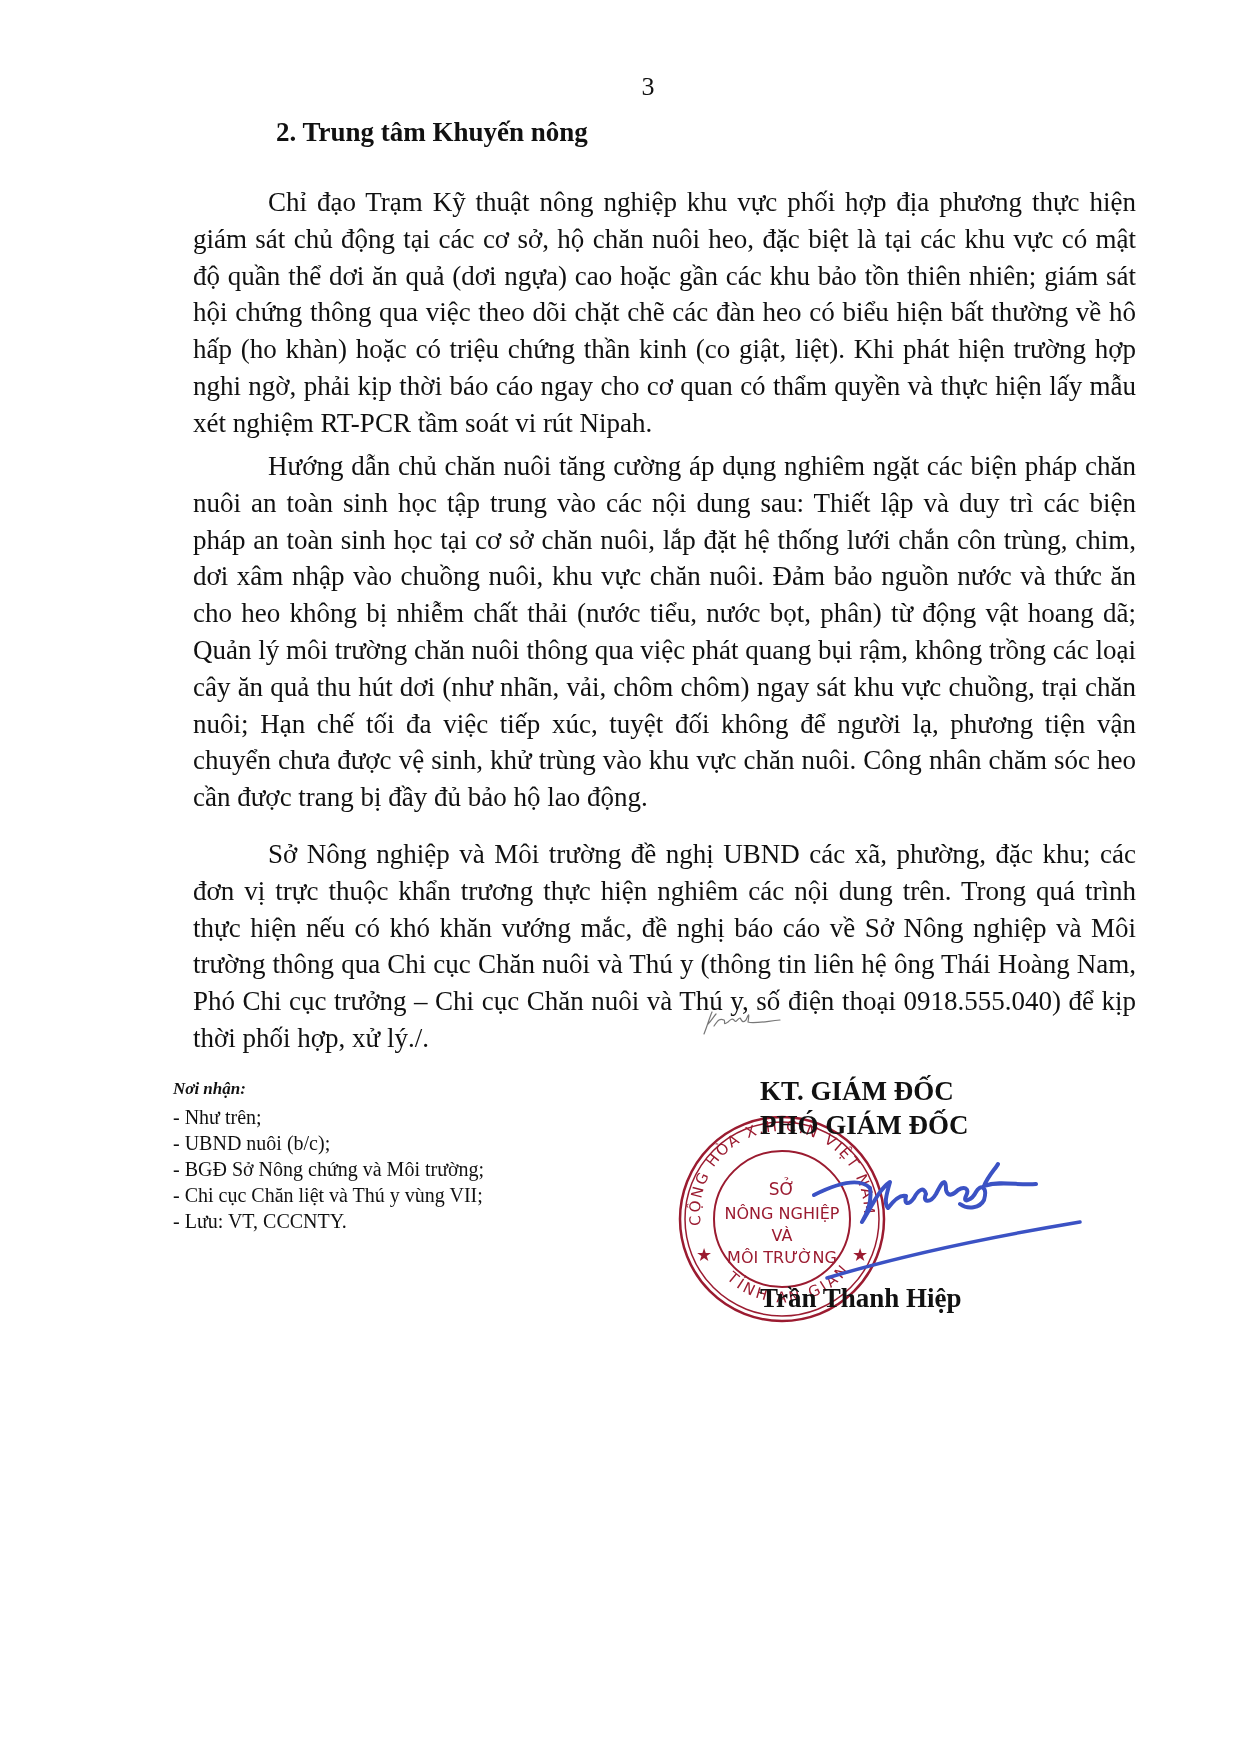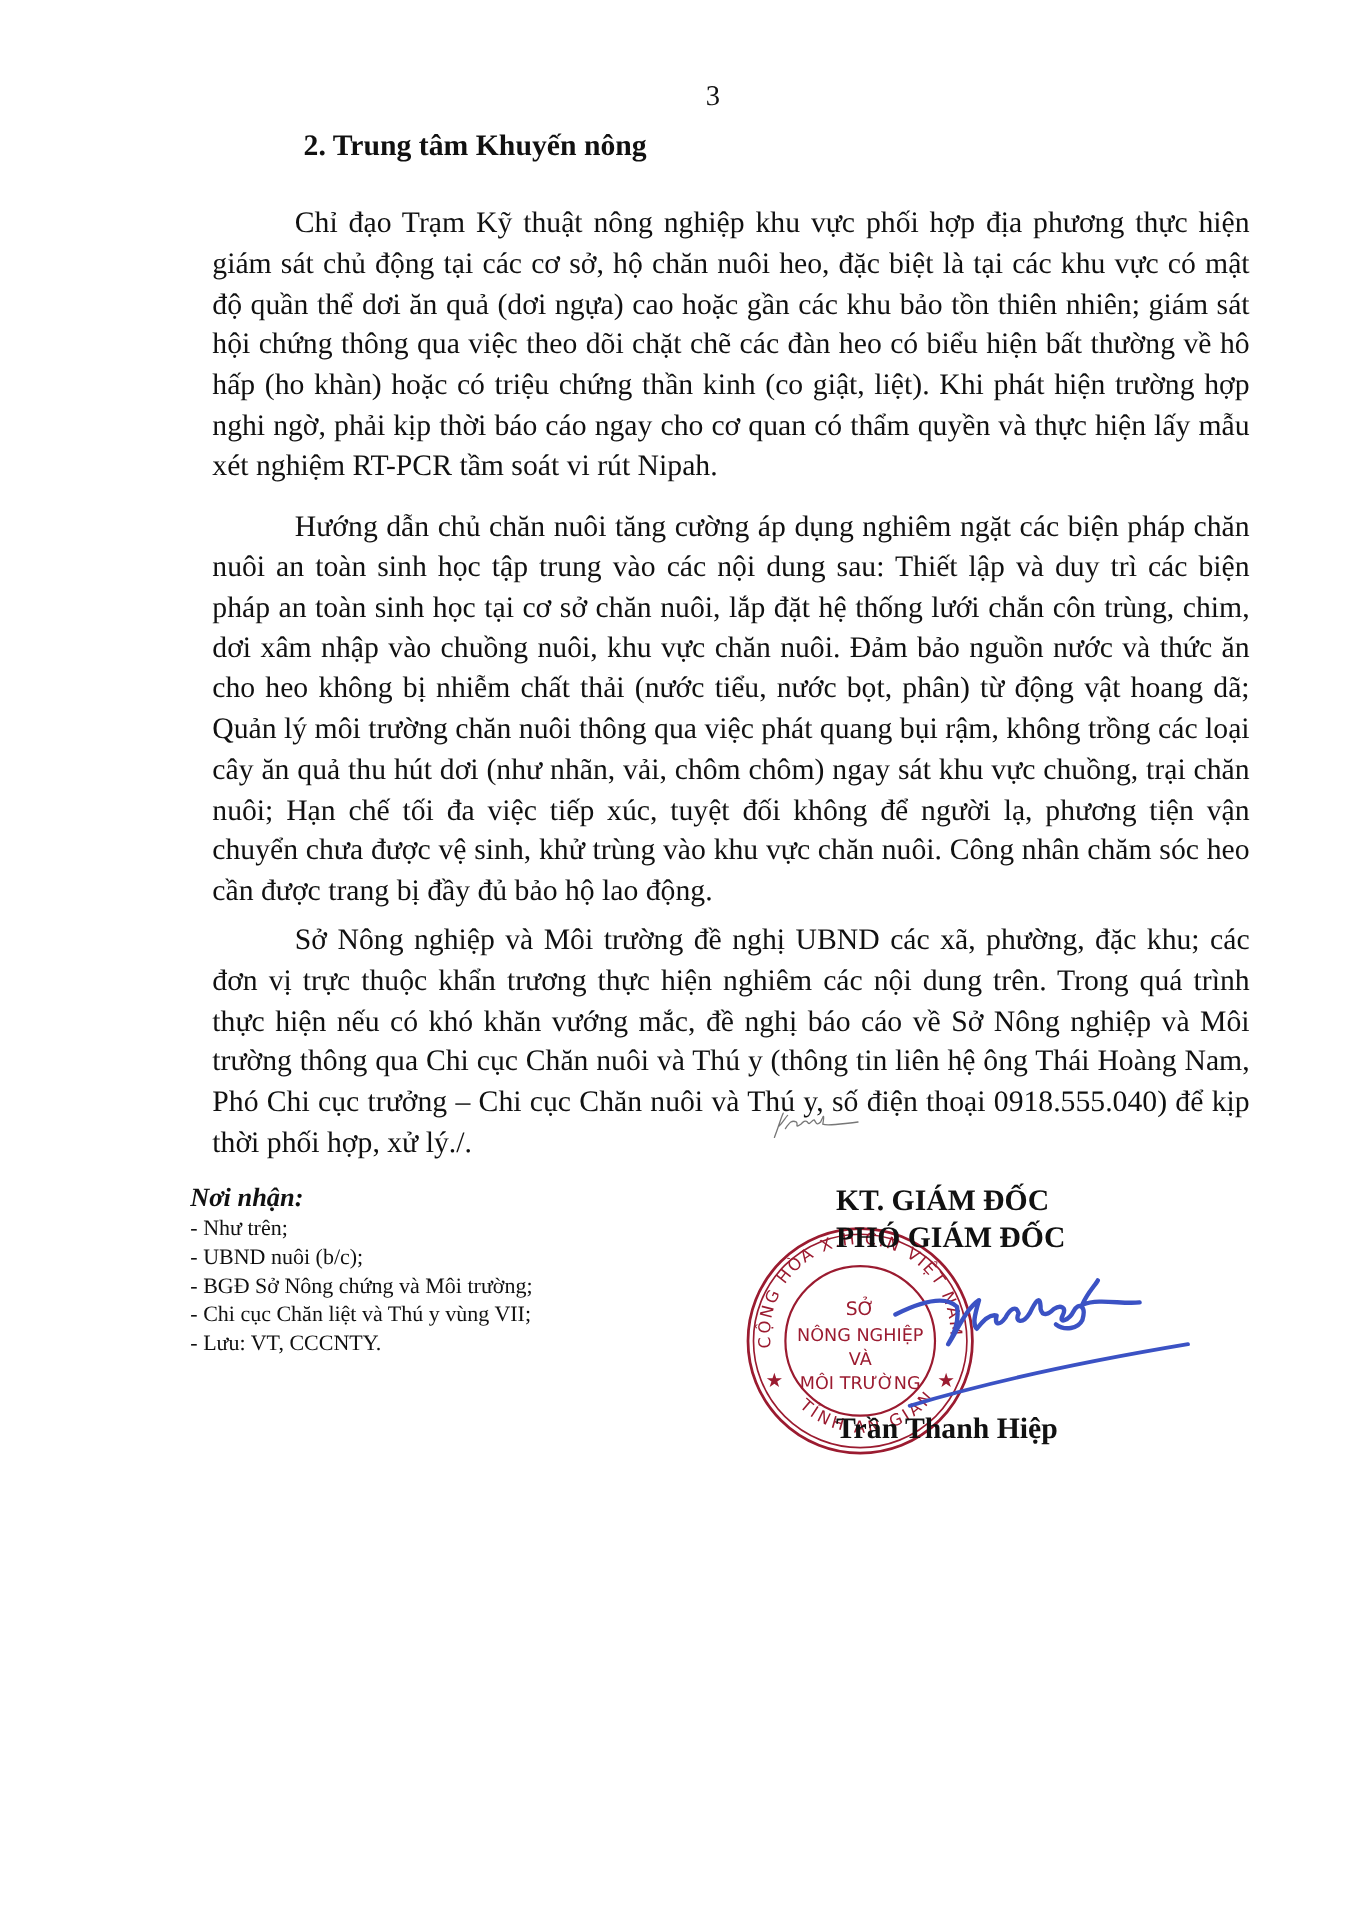--- a/index.html
+++ b/index.html
@@ -4,25 +4,25 @@
 <style>
   html, body { margin: 0; padding: 0; background: #ffffff; }
   body { width: 1241px; height: 1755px; position: relative; overflow: hidden;
          font-family: "Liberation Serif", "DejaVu Serif", serif; color: #111; }
   .page-number { position: absolute; left: 0; width: 1296px; top: 70px; text-align: center;
                  font-size: 26px; line-height: 34px; }
   .heading { position: absolute; left: 252px; top: 114px; font-size: 27px; font-weight: bold; line-height: 36px; margin-left: 24px; }
   .body-text { position: absolute; left: 177px; width: 943px; font-size: 27px; line-height: 36.8px;
                text-align: justify; text-indent: 75px; margin: 16px; }
   #p1 { top: 168px; }
-  #p2 { top: 444px; }
+  #p2 { top: 432px; }
   #p3 { top: 820px; }
   .initials { position: absolute; left: 702px; top: 1006px; width: 80px; height: 32px; }
   .recipients { position: absolute; left: 173px; top: 1074px; font-size: 20px; line-height: 26px; }
-  .recipients-title { font-style: italic; font-weight: bold; font-size: 24px; line-height: 30px; }
+  .recipients-title { font-style: italic; font-weight: bold; font-size: 17px; line-height: 30px; }
   .recipients-item { white-space: nowrap; }
   .sign-block { position: absolute; left: 760px; width: 306px; font-weight: bold; font-size: 27px; }
   #sign-title1 { top: 1074px; line-height: 34px; }
   #sign-title2 { top: 1108px; line-height: 34px; }
   #signer-name { top: 1280px; line-height: 36px; }
   .stamp { position: absolute; left: 676px; top: 1113px; width: 212px; height: 212px; }
   .signature { position: absolute; left: 800px; top: 1150px; width: 300px; height: 140px; }
 </style>
 </head>
 <body>

